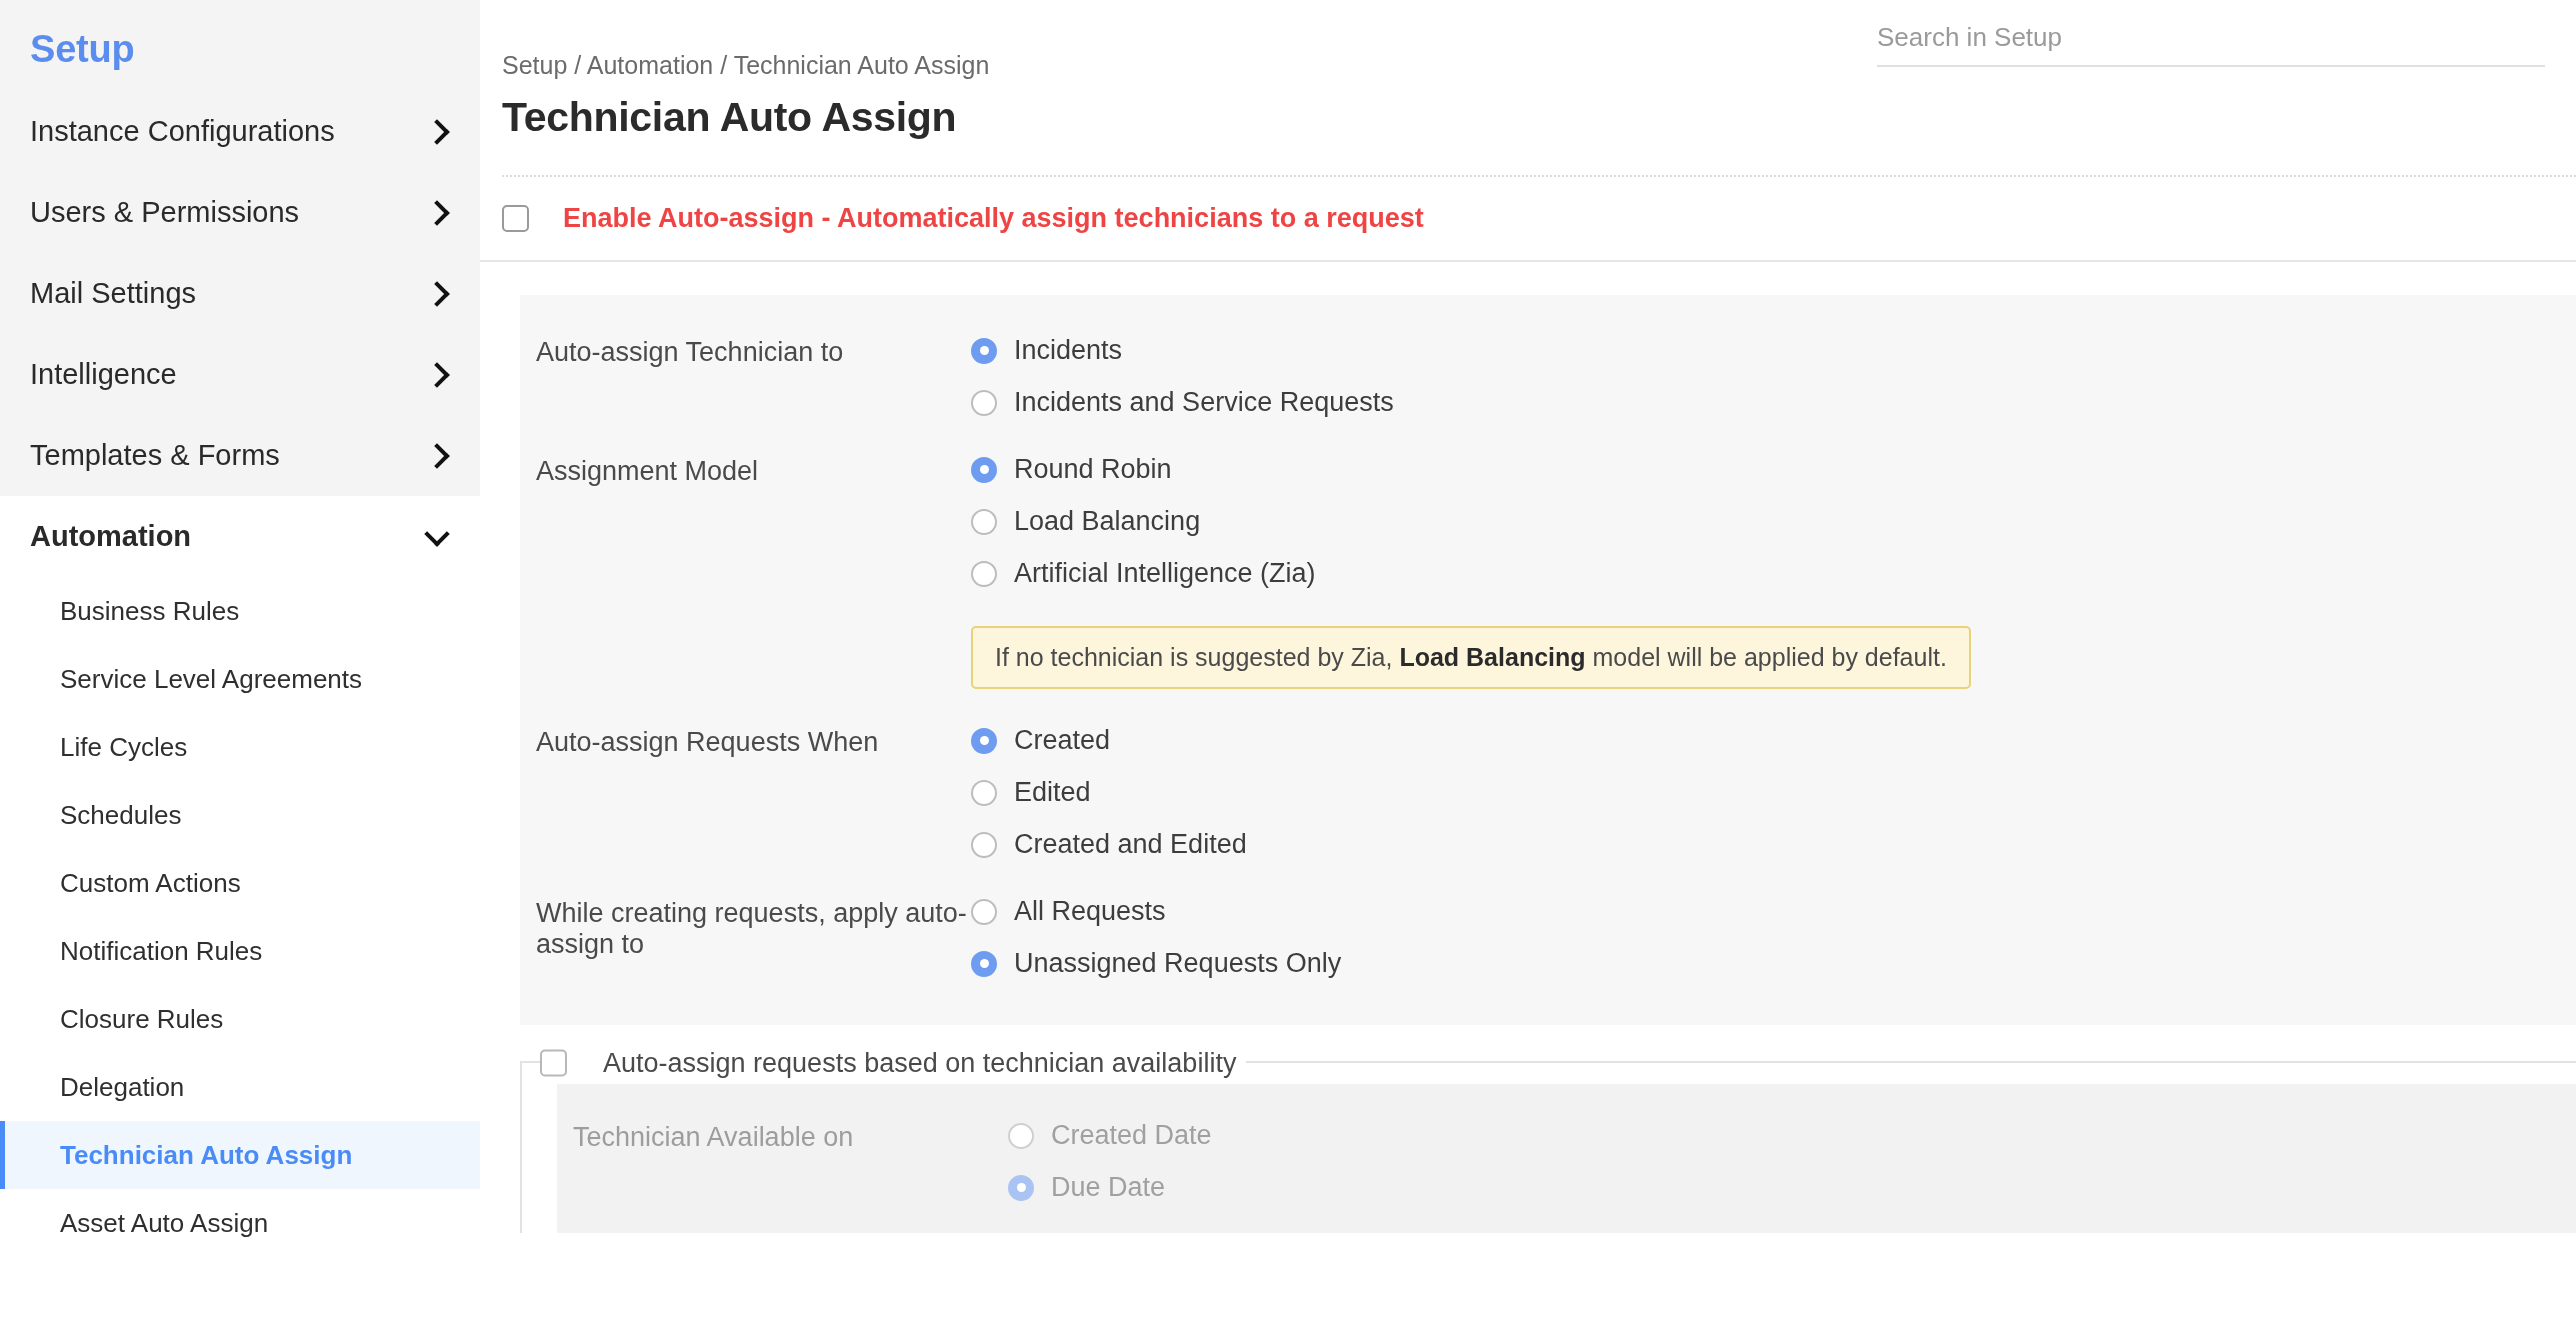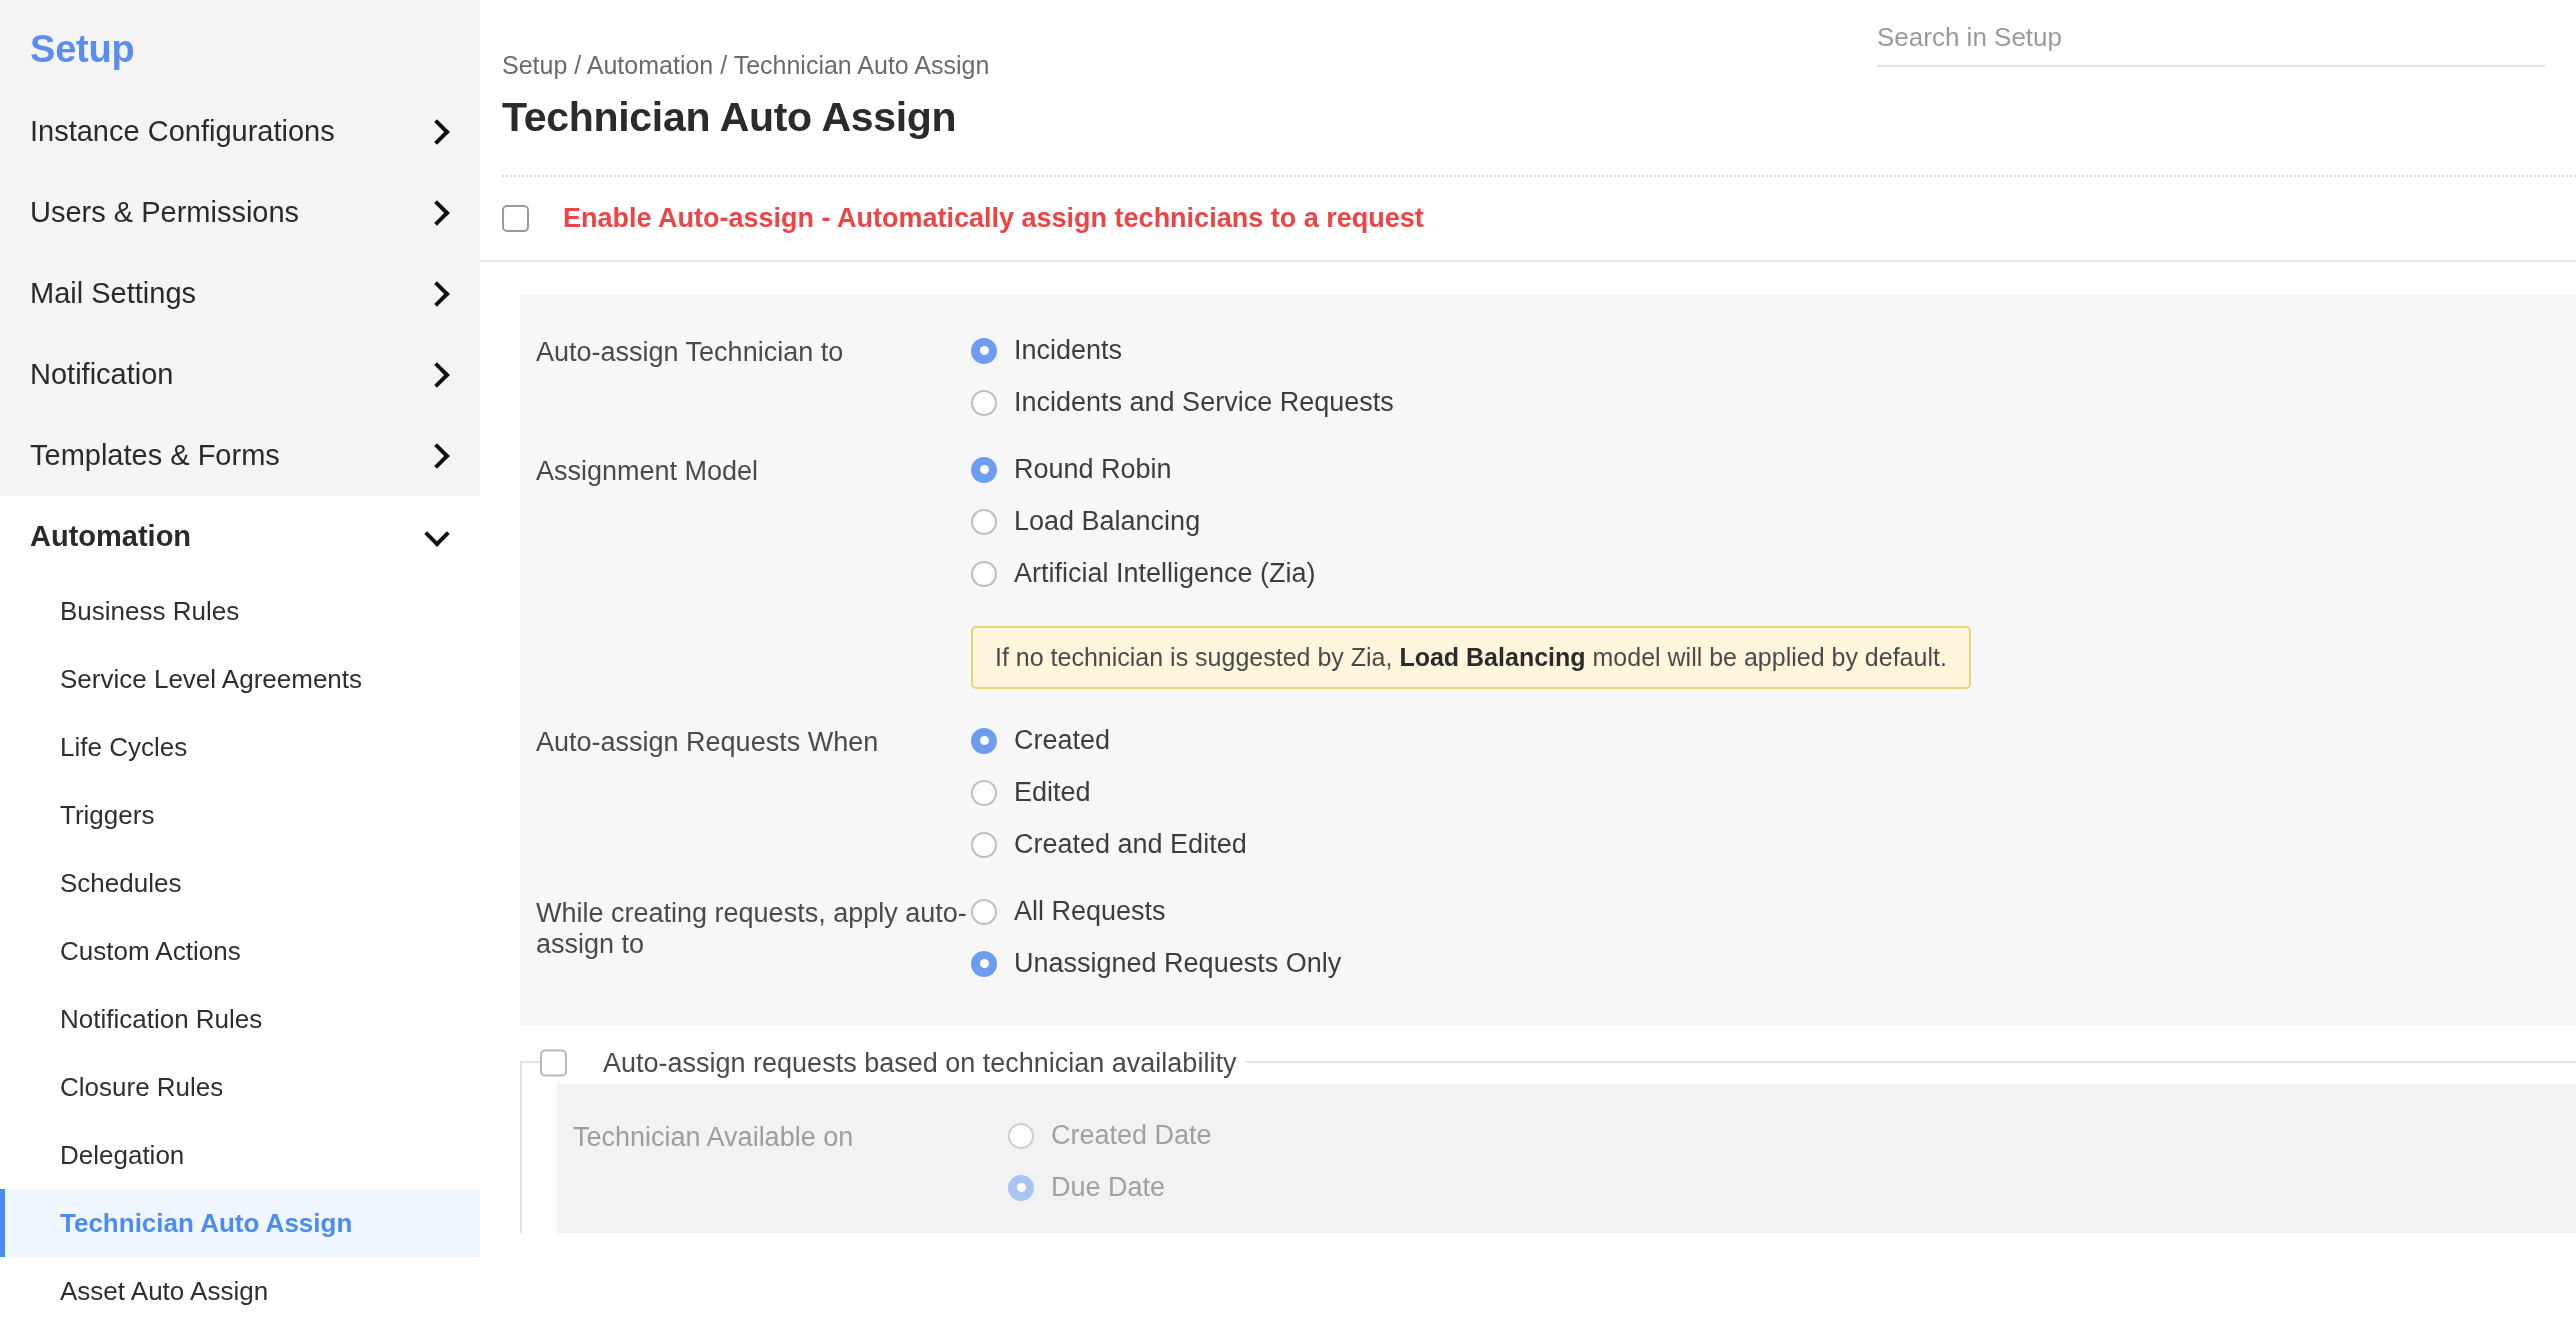--- a/index.html
+++ b/index.html
@@ -268,21 +268,21 @@
         <span class="nav-label">Users &amp; Permissions</span>
         <span class="chev right"></span>
       </div>
 
       <div class="nav-group">
         <span class="nav-label">Mail Settings</span>
         <span class="chev right"></span>
       </div>
 
       <div class="nav-group">
-        <span class="nav-label">Notification</span>
+        <span class="nav-label">Intelligence</span>
         <span class="chev right"></span>
       </div>
 
       <div class="nav-group">
         <span class="nav-label">Templates &amp; Forms</span>
         <span class="chev right"></span>
       </div>
 
       <div class="nav-group expanded">
         <span class="nav-label">Automation</span>
@@ -290,23 +290,20 @@
       </div>
 
       <div class="nav-sub">
           <span>Business Rules</span>
         </div>
       <div class="nav-sub">
           <span>Service Level Agreements</span>
         </div>
       <div class="nav-sub">
           <span>Life Cycles</span>
-        </div>
-      <div class="nav-sub">
-          <span>Triggers</span>
         </div>
       <div class="nav-sub">
           <span>Schedules</span>
         </div>
       <div class="nav-sub">
           <span>Custom Actions</span>
         </div>
       <div class="nav-sub">
           <span>Notification Rules</span>
         </div>

